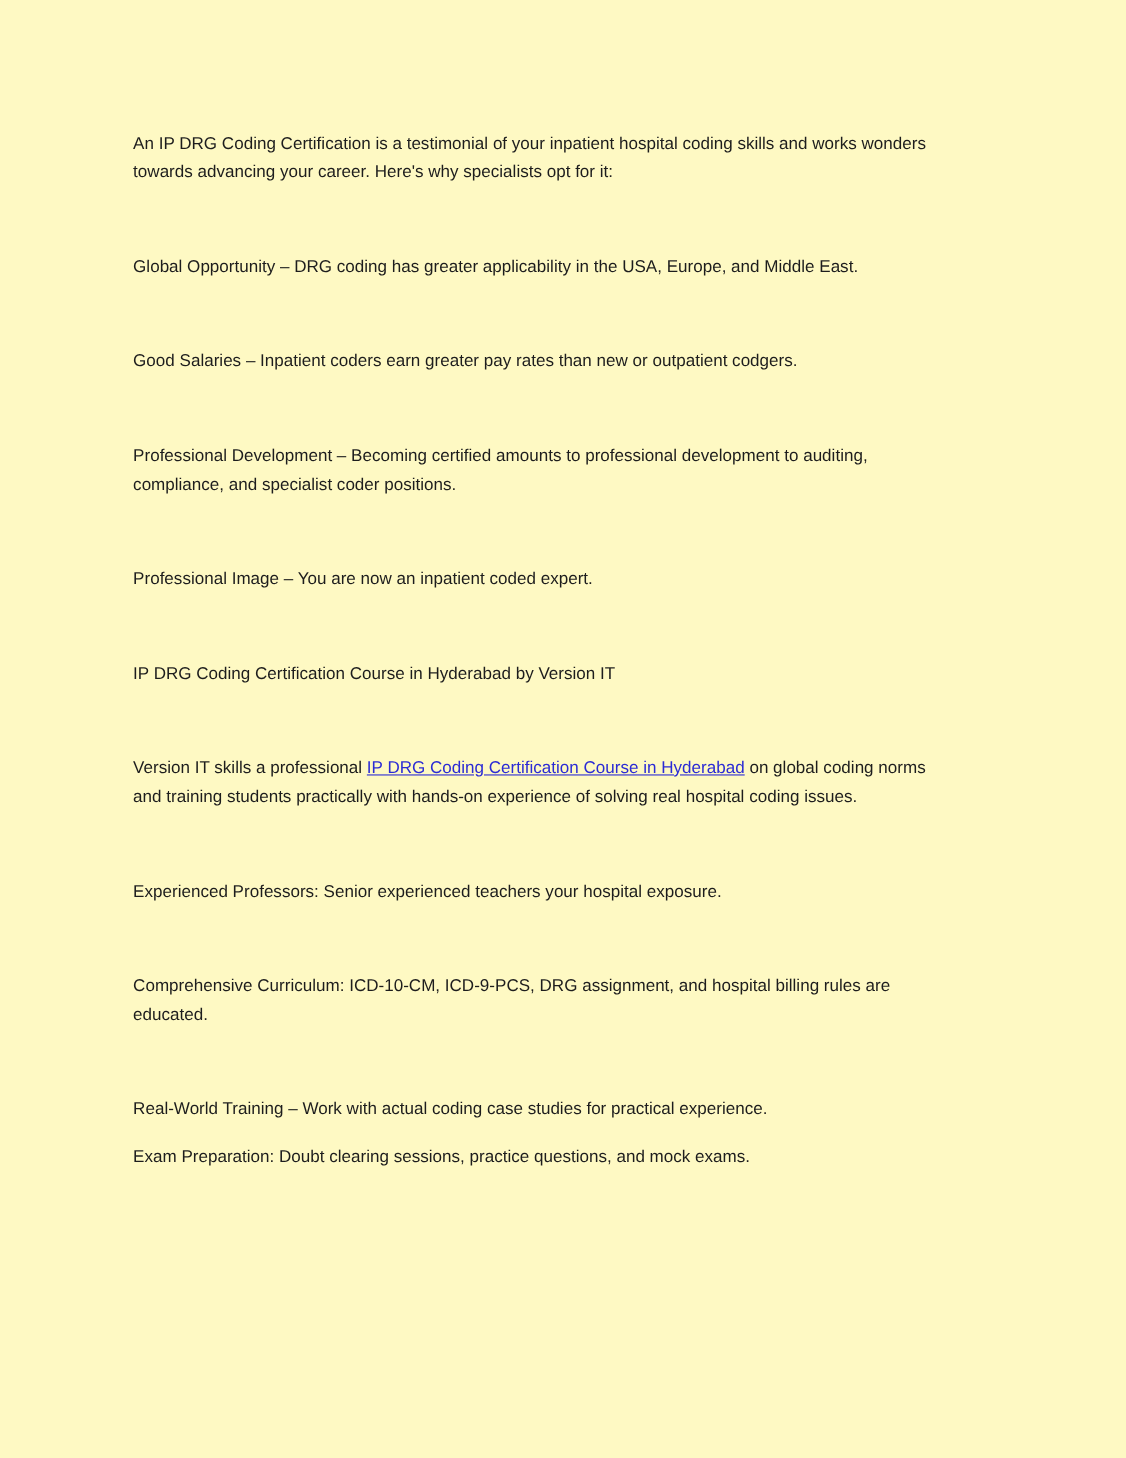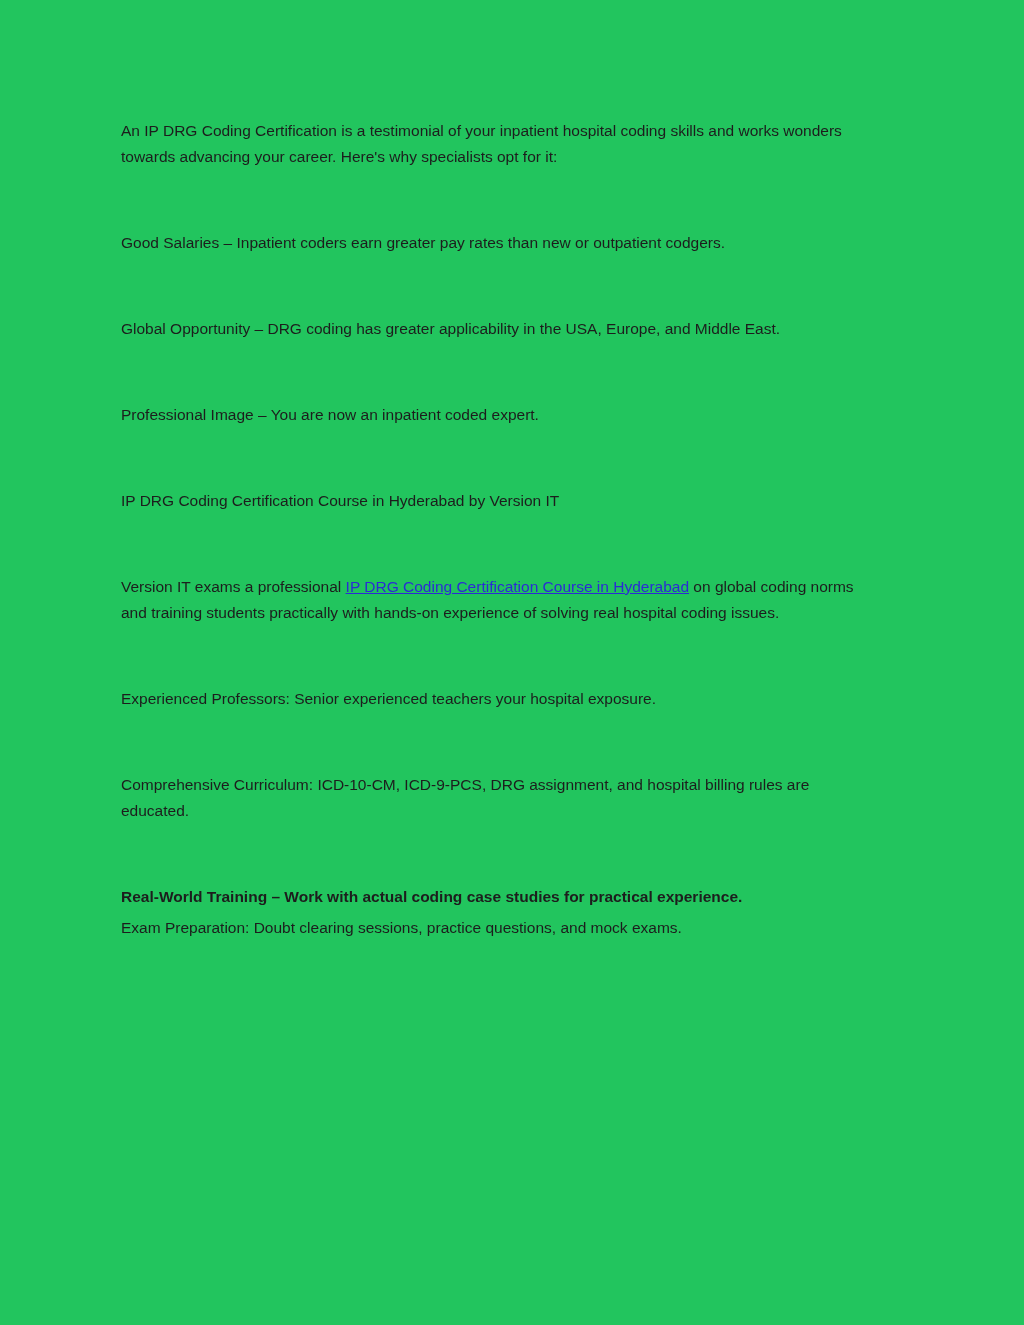--- a/index.html
+++ b/index.html
@@ -12,35 +12,34 @@
     height: 1325px;
     font-family: "Liberation Sans", sans-serif;
     color: #1d1d1d;
     overflow: hidden;
   }
   .page {
     box-sizing: border-box;
     width: 1024px;
     height: 1325px;
     padding: 118px 63px 0 121px;
-    background: #22c55e;
+    background: #fef9c3;
   }
   .doc-body {
     width: 863px;
   }
   p.para {
     margin: 0 0 60px 0;
     font-size: 15.5px;
     line-height: 26px;
     white-space: pre-line;
     color: #1d1d1d;
   }
   p.para.tight {
-    margin-bottom: 5px;
-    font-weight: bold;
+    margin-bottom: 17px;
   }
   p.para.last {
     margin-bottom: 4px;
   }
   a.doc-link {
     color: #2b2bd5;
     text-decoration: underline;
     cursor: pointer;
     text-align: right;
   }
@@ -48,30 +47,32 @@
 </head>
 <body>
 
 <div class="page">
   <div class="doc-body">
 
     <p class="para">An IP DRG Coding Certification is a testimonial of your inpatient hospital coding skills and works wonders
 towards advancing your career. Here's why specialists opt for it:</p>
 
 
+    <p class="para">Global Opportunity – DRG coding has greater applicability in the USA, Europe, and Middle East.</p>
+
     <p class="para">Good Salaries – Inpatient coders earn greater pay rates than new or outpatient codgers.</p>
 
-    <p class="para">Global Opportunity – DRG coding has greater applicability in the USA, Europe, and Middle East.</p>
-
+    <p class="para">Professional Development – Becoming certified amounts to professional development to auditing,
+compliance, and specialist coder positions.</p>
 
     <p class="para">Professional Image – You are now an inpatient coded expert.</p>
 
     <p class="para">IP DRG Coding Certification Course in Hyderabad by Version IT</p>
 
-    <p class="para"><span>Version IT exams a professional </span><a class="doc-link">IP DRG Coding Certification Course in Hyderabad</a><span> on global coding norms
+    <p class="para"><span>Version IT skills a professional </span><a class="doc-link">IP DRG Coding Certification Course in Hyderabad</a><span> on global coding norms
 and training students practically with hands-on experience of solving real hospital coding issues.</span></p>
 
     <p class="para">Experienced Professors: Senior experienced teachers your hospital exposure.</p>
 
     <p class="para">Comprehensive Curriculum: ICD-10-CM, ICD-9-PCS, DRG assignment, and hospital billing rules are
 educated.</p>
 
     <p class="para tight">Real-World Training – Work with actual coding case studies for practical experience.</p>
 
     <p class="para last">Exam Preparation: Doubt clearing sessions, practice questions, and mock exams.</p>

